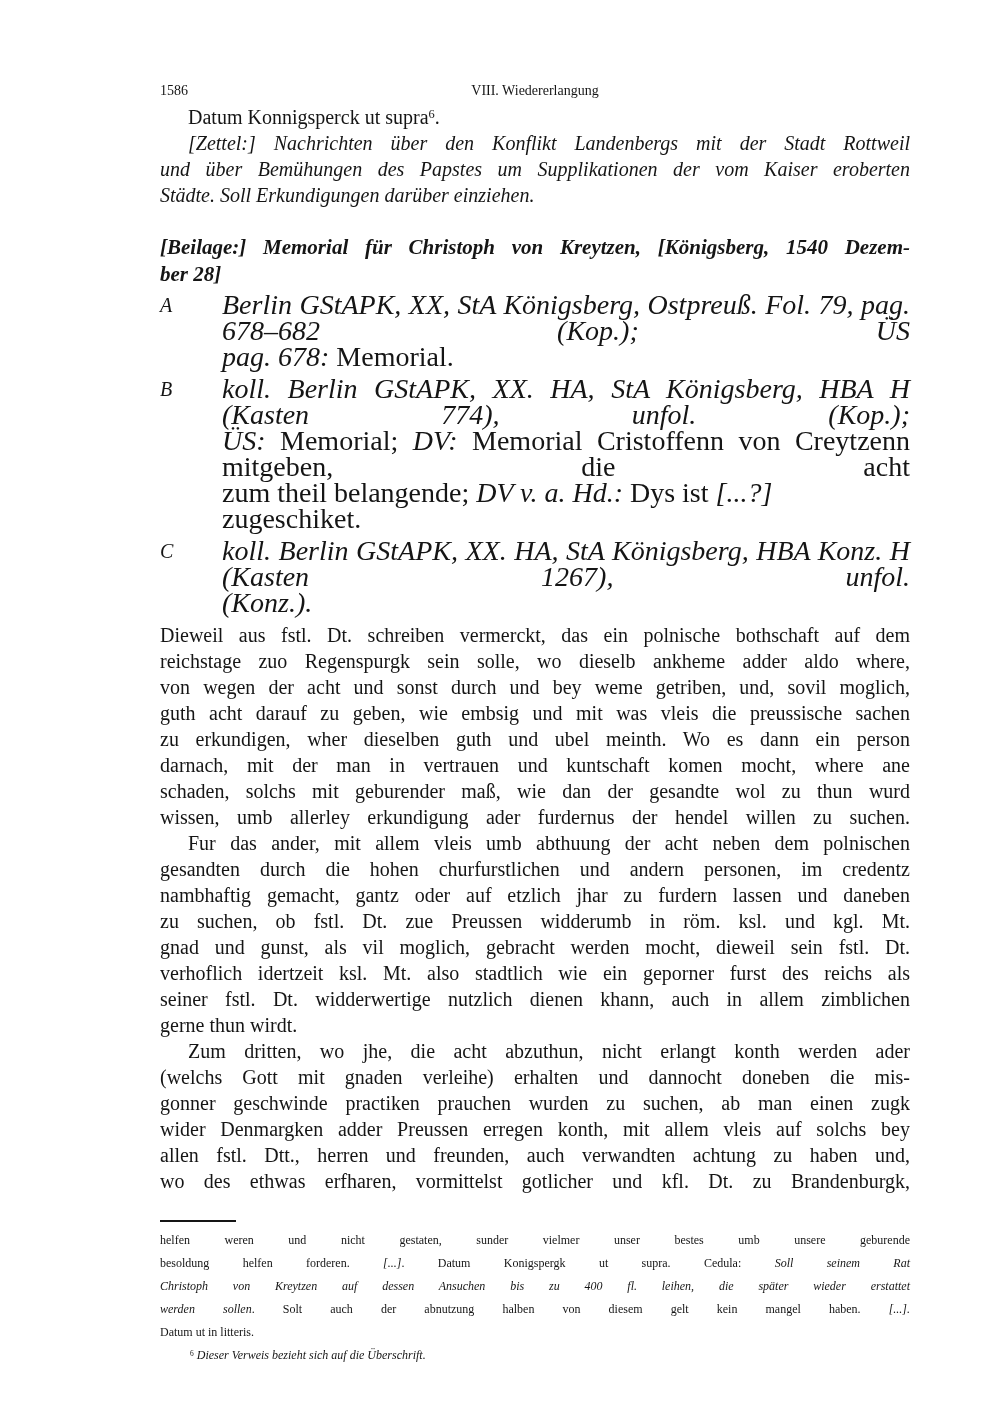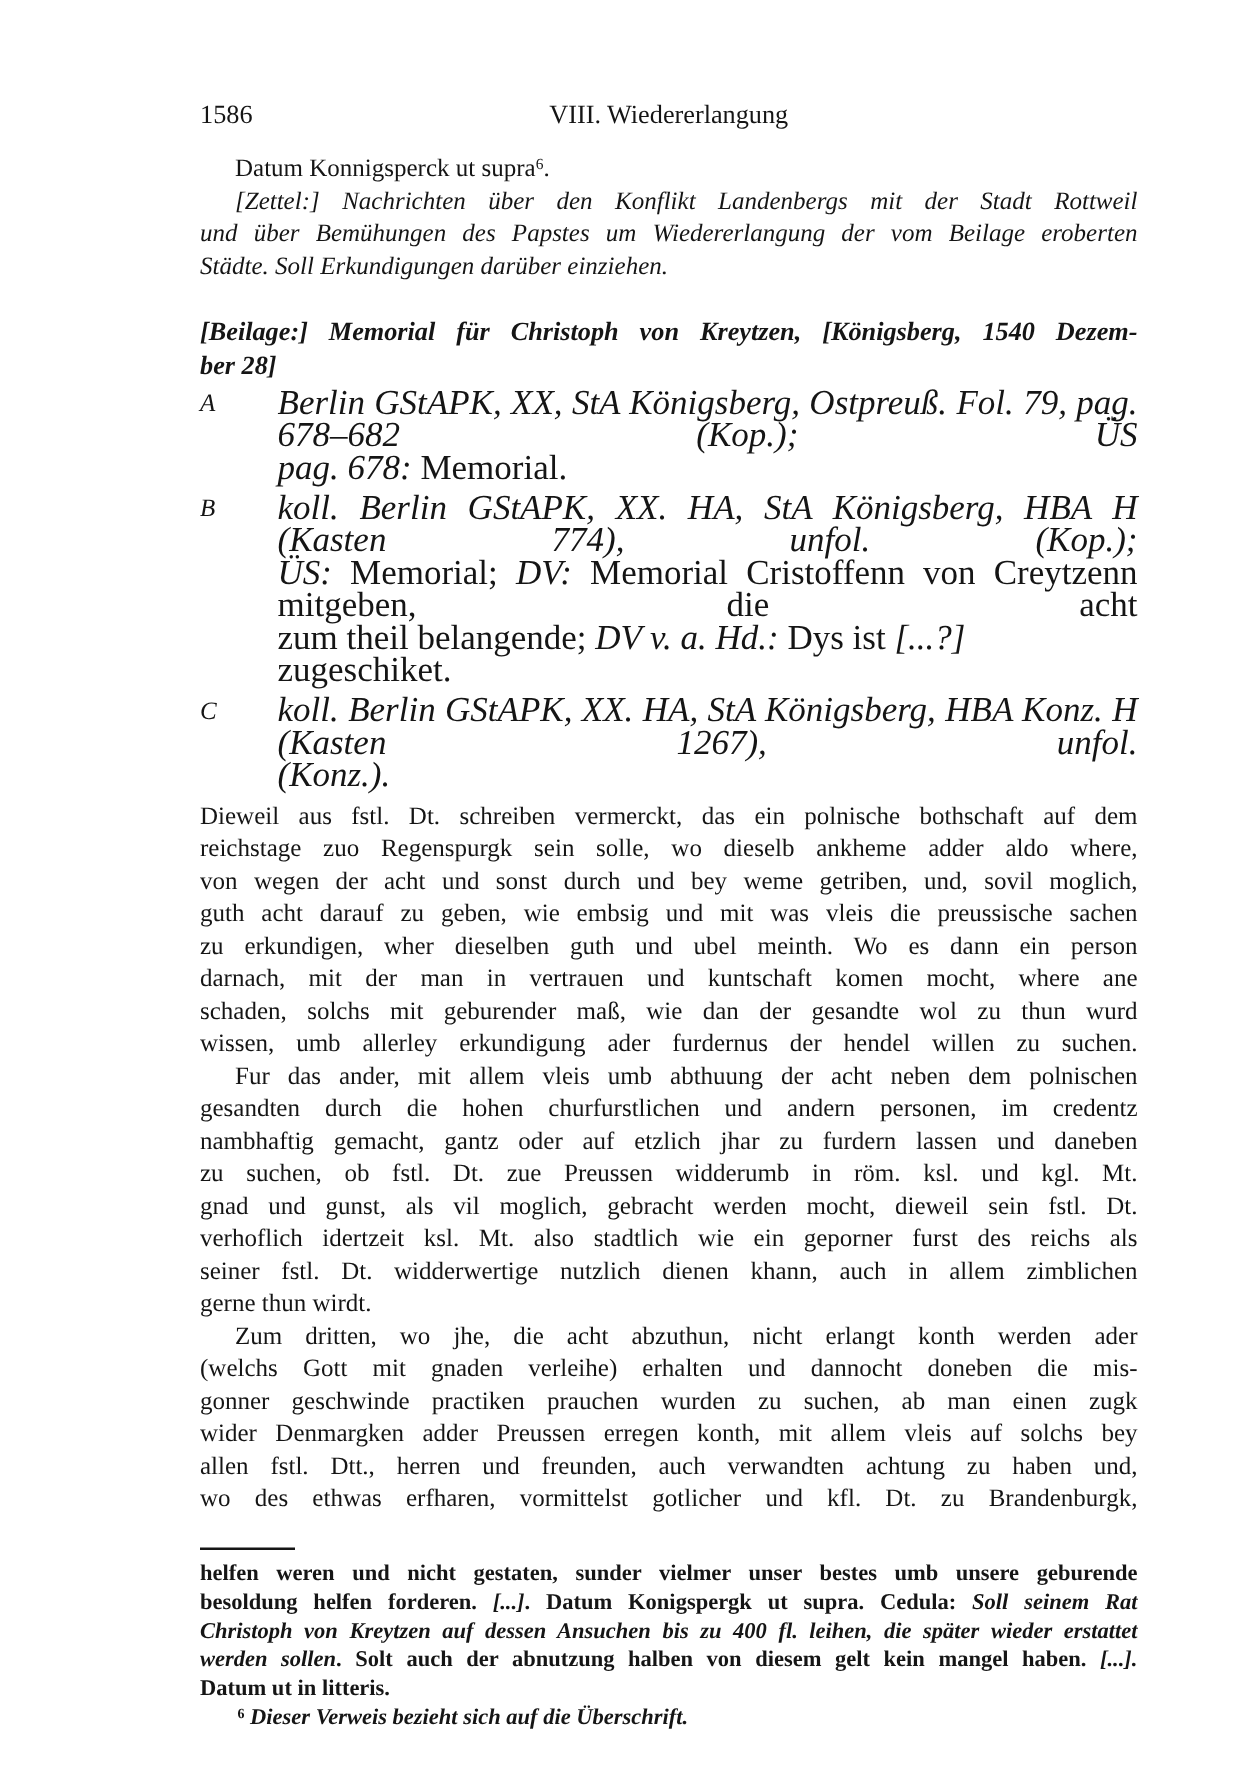--- a/index.html
+++ b/index.html
@@ -2,53 +2,53 @@
 <html><head>
 <meta charset="utf-8">
 <style>
   html,body{margin:0;padding:0;background:#ffffff;}
   .page{
     width:1004px;height:1418px;background:#ffffff;color:#151515;
     font-family:"Liberation Serif","DejaVu Serif",serif;
     position:relative;box-sizing:border-box;
     padding:78px 94px 0 160px;overflow:hidden;
   }
-  .pagehead{position:relative;height:26px;margin-bottom:18px;font-size:21px;line-height:26px;}
+  .pagehead{position:relative;height:26px;font-size:14px;line-height:26px;}
   .pagenum{position:absolute;left:0;top:0;}
   .runhead{display:block;text-align:center;}
   .line{font-size:20px;line-height:26px;white-space:normal;}
   .line.just{text-align:justify;text-align-last:justify;}
   .line.ind{text-indent:28px;}
   .para{margin:0;}
   .para.heading{margin:26px 0 4px;}
   .heading .line{font-size:21px;line-height:27px;}
   i.b{font-weight:bold;}
   .app{position:relative;padding-left:62px;margin-bottom:6px;}
   .app-label{position:absolute;left:0;top:0;font-style:italic;font-size:20px;line-height:26px;}
   .app .line{font-size:28px;}
   sup{font-size:0.62em;vertical-align:baseline;position:relative;top:-0.45em;line-height:0;}
   .fnrule{width:76px;border-top:2px solid #151515;margin-top:26px;margin-bottom:7px;}
-  .para.fn .line{font-size:18px;line-height:23px;font-weight:bold;}
+  .para.fn .line{font-size:12px;line-height:23px;}
   .para.fn .line.ind{text-indent:30px;}
 </style>
 </head>
 <body>
 
 <div class="page">
   <div class="pagehead">
     <span class="pagenum">1586</span>
     <span class="runhead">VIII. Wiedererlangung</span>
   </div>
   <div>
       <div class="para body">
         <div class="line ind"><span>Datum Konnigsperck ut supra</span><sup>6</sup><span>.</span></div>
       </div>
       <div class="para body">
         <div class="line just ind"><i>[Zettel:] Nachrichten über den Konflikt Landenbergs mit der Stadt Rottweil</i></div>
-        <div class="line just"><i>und über Bemühungen des Papstes um Wiedererlangung der vom Beilage eroberten</i></div>
+        <div class="line just"><i>und über Bemühungen des Papstes um Supplikationen der vom Kaiser eroberten</i></div>
         <div class="line"><i>Städte. Soll Erkundigungen darüber einziehen.</i></div>
       </div>
       <div class="para heading">
         <div class="line just"><i class="b">[Beilage:] Memorial für Christoph von Kreytzen, [Königsberg, 1540 Dezem-</i></div>
         <div class="line"><i class="b">ber 28]</i></div>
       </div>
       <div class="app">
         <span class="app-label">A</span>
         <div class="line just"><i>Berlin GStAPK, XX, StA Königsberg, Ostpreuß. Fol. 79, pag. 678–682 (Kop.); ÜS</i></div>
         <div class="line"><i>pag. 678:</i><span> Memorial.</span></div>

